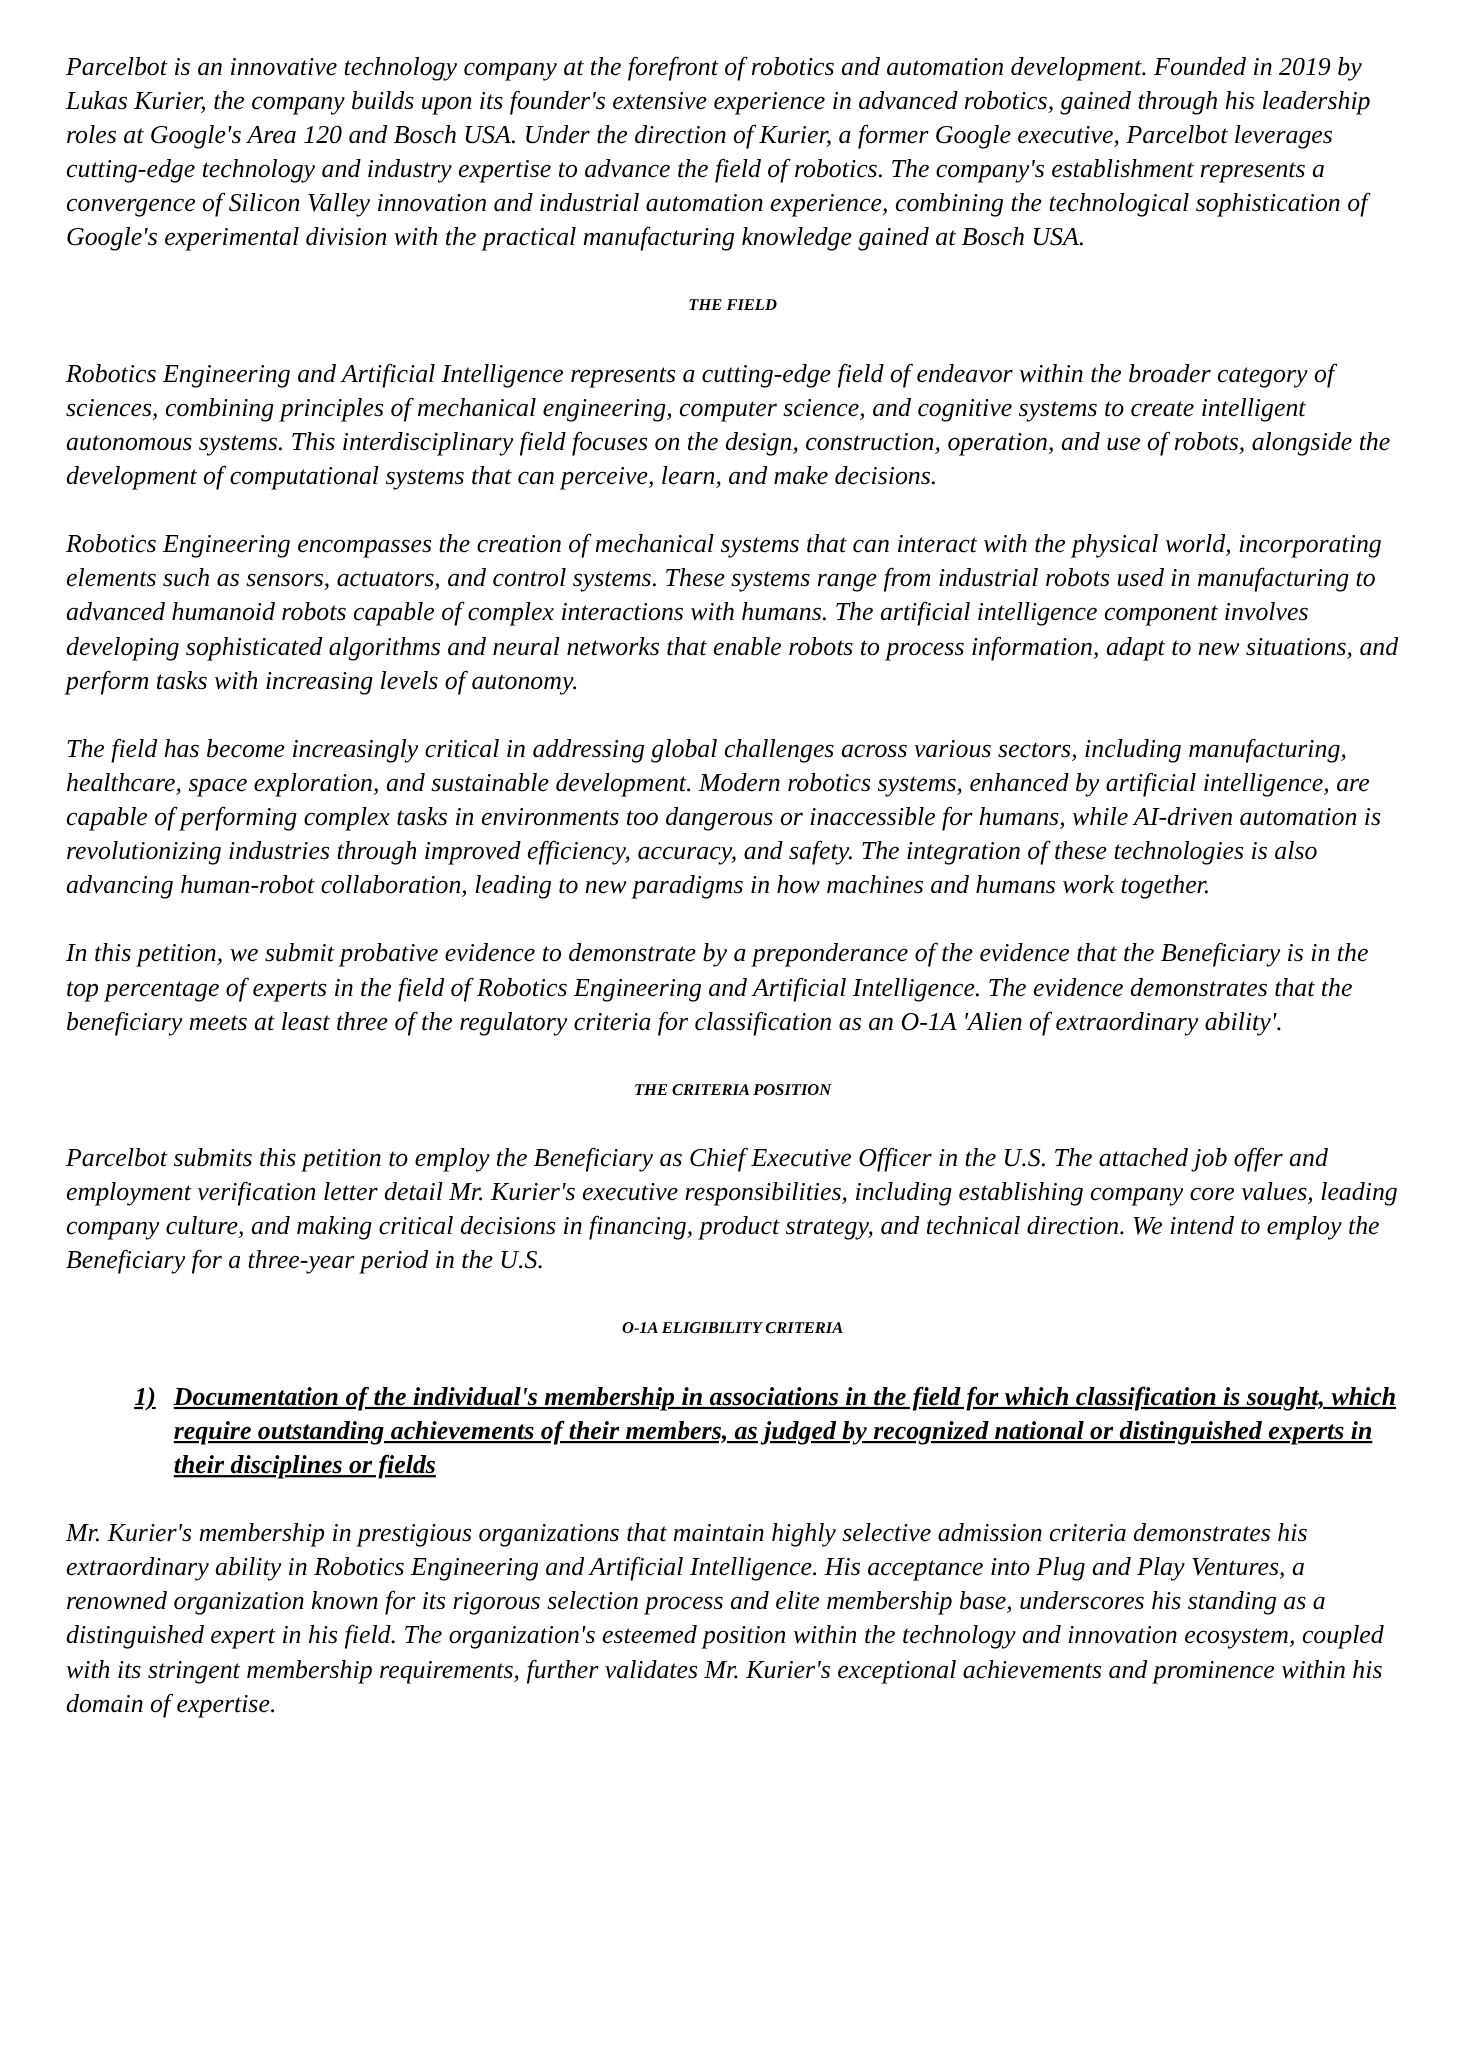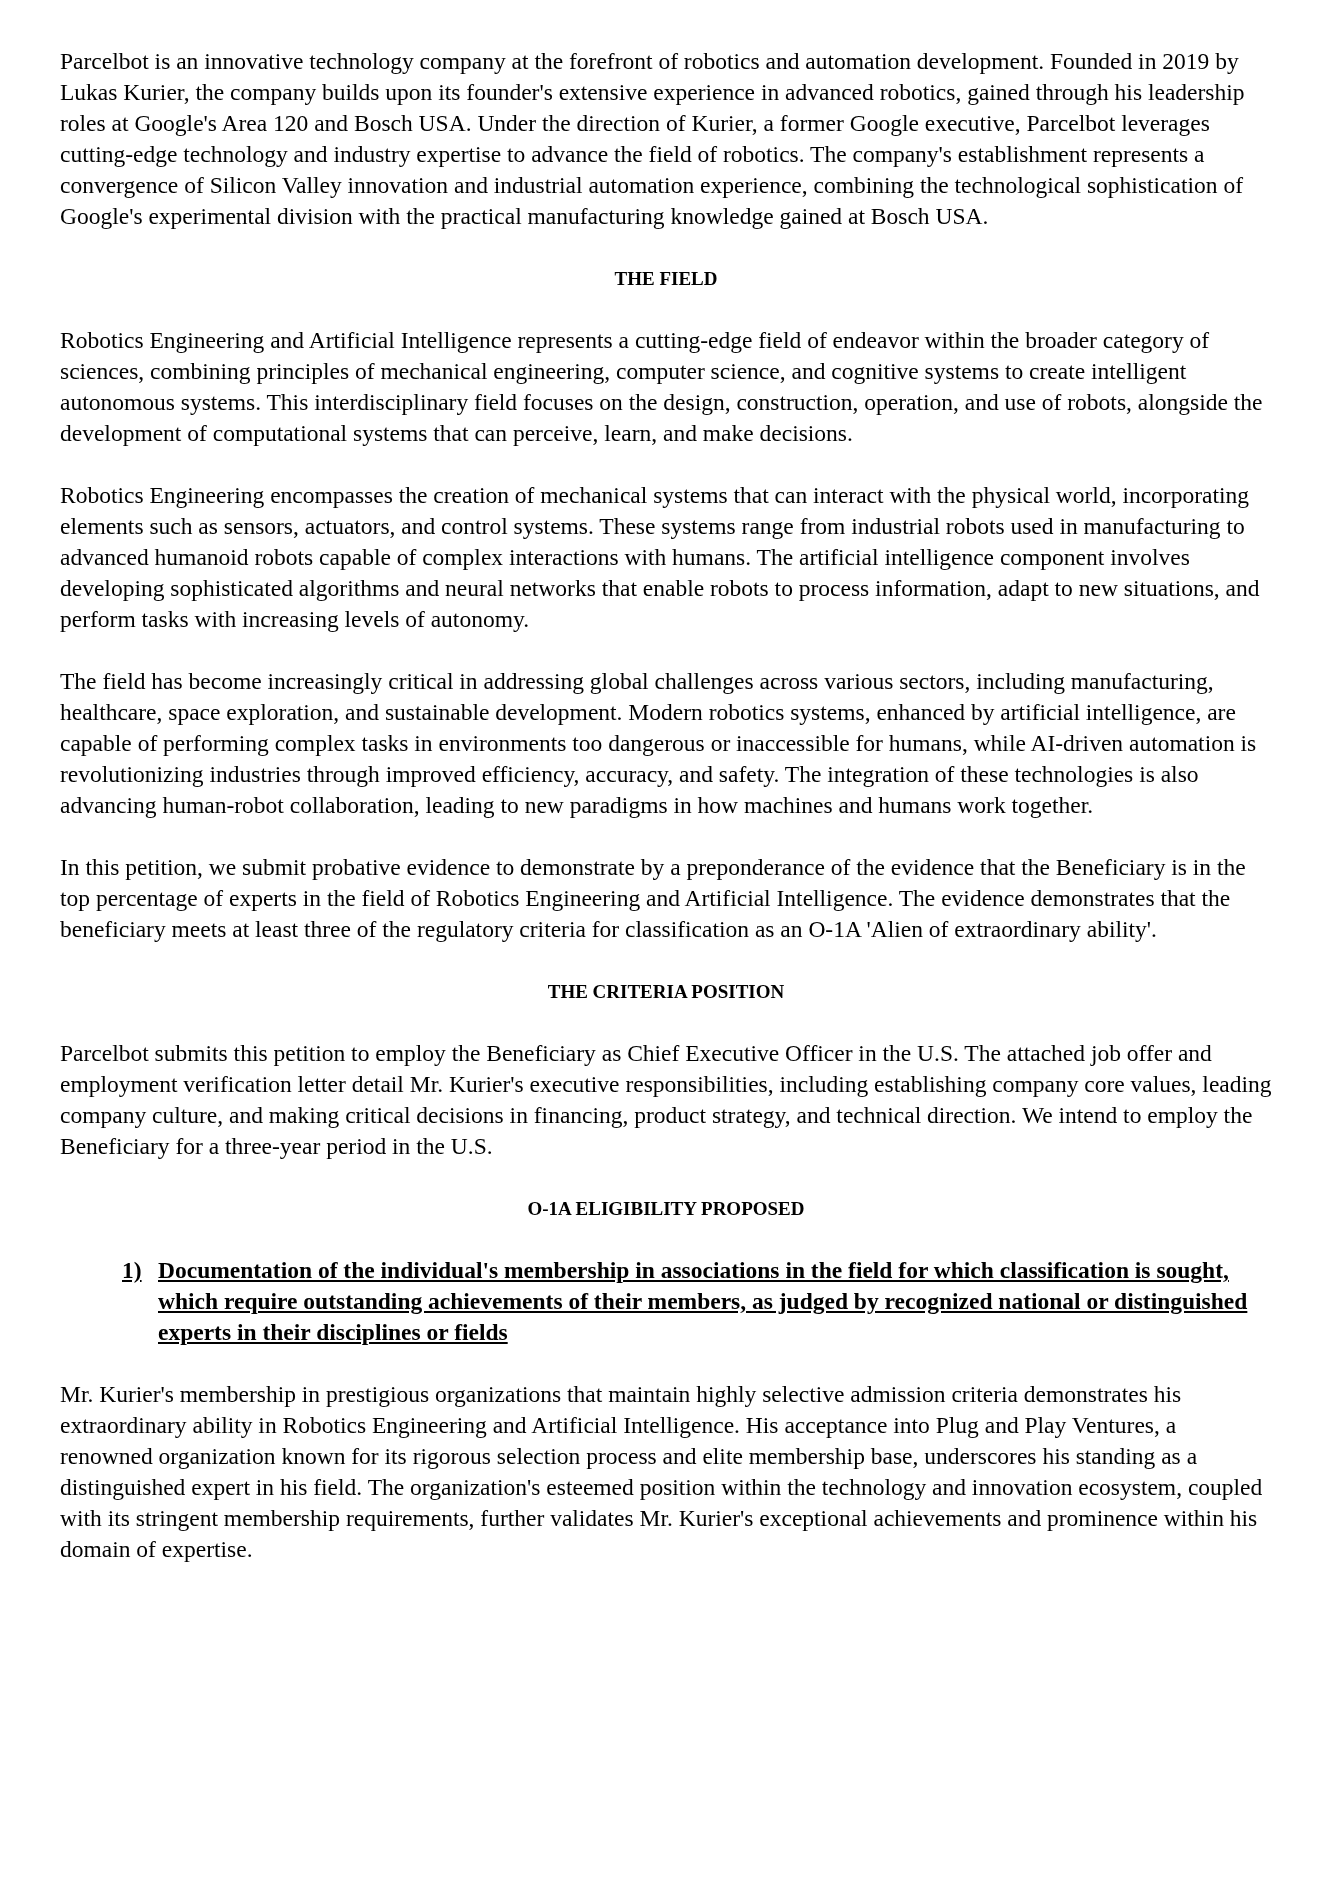--- a/index.html
+++ b/index.html
@@ -1,24 +1,24 @@
 <!DOCTYPE html>
 <html><head>
   <meta charset="utf-8">
   <style>
     html, body { margin: 0; padding: 0; background: #ffffff; }
     body {
       width: 1332px; height: 1884px; overflow: hidden;
       font-family: "Liberation Serif", "DejaVu Serif", serif;
       color: #000; font-size: 23.5px; line-height: 31px;
     }
-    .page { position: relative; padding: 46px 60px 0 60px; }
+    .page { position: relative; padding: 46px 60px 0 60px; font-style: italic; }
     p { margin: 0 0 31px 0; }
     h2 {
-      text-align: center; font-weight: bold; font-size: 19px;
+      text-align: center; font-weight: bold; font-size: 15px;
       margin: 0 0 31px 0; line-height: 31px;
     }
     .crit { display: flex; margin: 0 0 31px 62px; font-weight: bold; text-decoration: underline; }
     .crit .num { width: 36px; flex: none; }
     .crit .txt { flex: 1; }
   </style>
 </head>
 <body>
 
 <div class="page">
@@ -26,21 +26,21 @@
 
   <h2>THE FIELD</h2>
   <p>Robotics Engineering and Artificial Intelligence represents a cutting-edge field of endeavor within the broader category of sciences, combining principles of mechanical engineering, computer science, and cognitive systems to create intelligent autonomous systems. This interdisciplinary field focuses on the design, construction, operation, and use of robots, alongside the development of computational systems that can perceive, learn, and make decisions.</p>
   <p>Robotics Engineering encompasses the creation of mechanical systems that can interact with the physical world, incorporating elements such as sensors, actuators, and control systems. These systems range from industrial robots used in manufacturing to advanced humanoid robots capable of complex interactions with humans. The artificial intelligence component involves developing sophisticated algorithms and neural networks that enable robots to process information, adapt to new situations, and perform tasks with increasing levels of autonomy.</p>
   <p>The field has become increasingly critical in addressing global challenges across various sectors, including manufacturing, healthcare, space exploration, and sustainable development. Modern robotics systems, enhanced by artificial intelligence, are capable of performing complex tasks in environments too dangerous or inaccessible for humans, while AI-driven automation is revolutionizing industries through improved efficiency, accuracy, and safety. The integration of these technologies is also advancing human-robot collaboration, leading to new paradigms in how machines and humans work together.</p>
   <p>In this petition, we submit probative evidence to demonstrate by a preponderance of the evidence that the Beneficiary is in the top percentage of experts in the field of Robotics Engineering and Artificial Intelligence. The evidence demonstrates that the beneficiary meets at least three of the regulatory criteria for classification as an O-1A 'Alien of extraordinary ability'.</p>
 
   <h2>THE CRITERIA POSITION</h2>
   <p>Parcelbot submits this petition to employ the Beneficiary as Chief Executive Officer in the U.S. The attached job offer and employment verification letter detail Mr. Kurier's executive responsibilities, including establishing company core values, leading company culture, and making critical decisions in financing, product strategy, and technical direction. We intend to employ the Beneficiary for a three-year period in the U.S.</p>
 
-  <h2>O-1A ELIGIBILITY PROPOSED</h2>
+  <h2>O-1A ELIGIBILITY CRITERIA</h2>
 
   <div class="crit">
     <span class="num">1)</span>
     <span class="txt">Documentation of the individual's membership in associations in the field for which classification is sought, which require outstanding achievements of their members, as judged by recognized national or distinguished experts in their disciplines or fields</span>
   </div>
 
   <p>Mr. Kurier's membership in prestigious organizations that maintain highly selective admission criteria demonstrates his extraordinary ability in Robotics Engineering and Artificial Intelligence. His acceptance into Plug and Play Ventures, a renowned organization known for its rigorous selection process and elite membership base, underscores his standing as a distinguished expert in his field. The organization's esteemed position within the technology and innovation ecosystem, coupled with its stringent membership requirements, further validates Mr. Kurier's exceptional achievements and prominence within his domain of expertise.</p>
 </div>
 
 </body></html>

